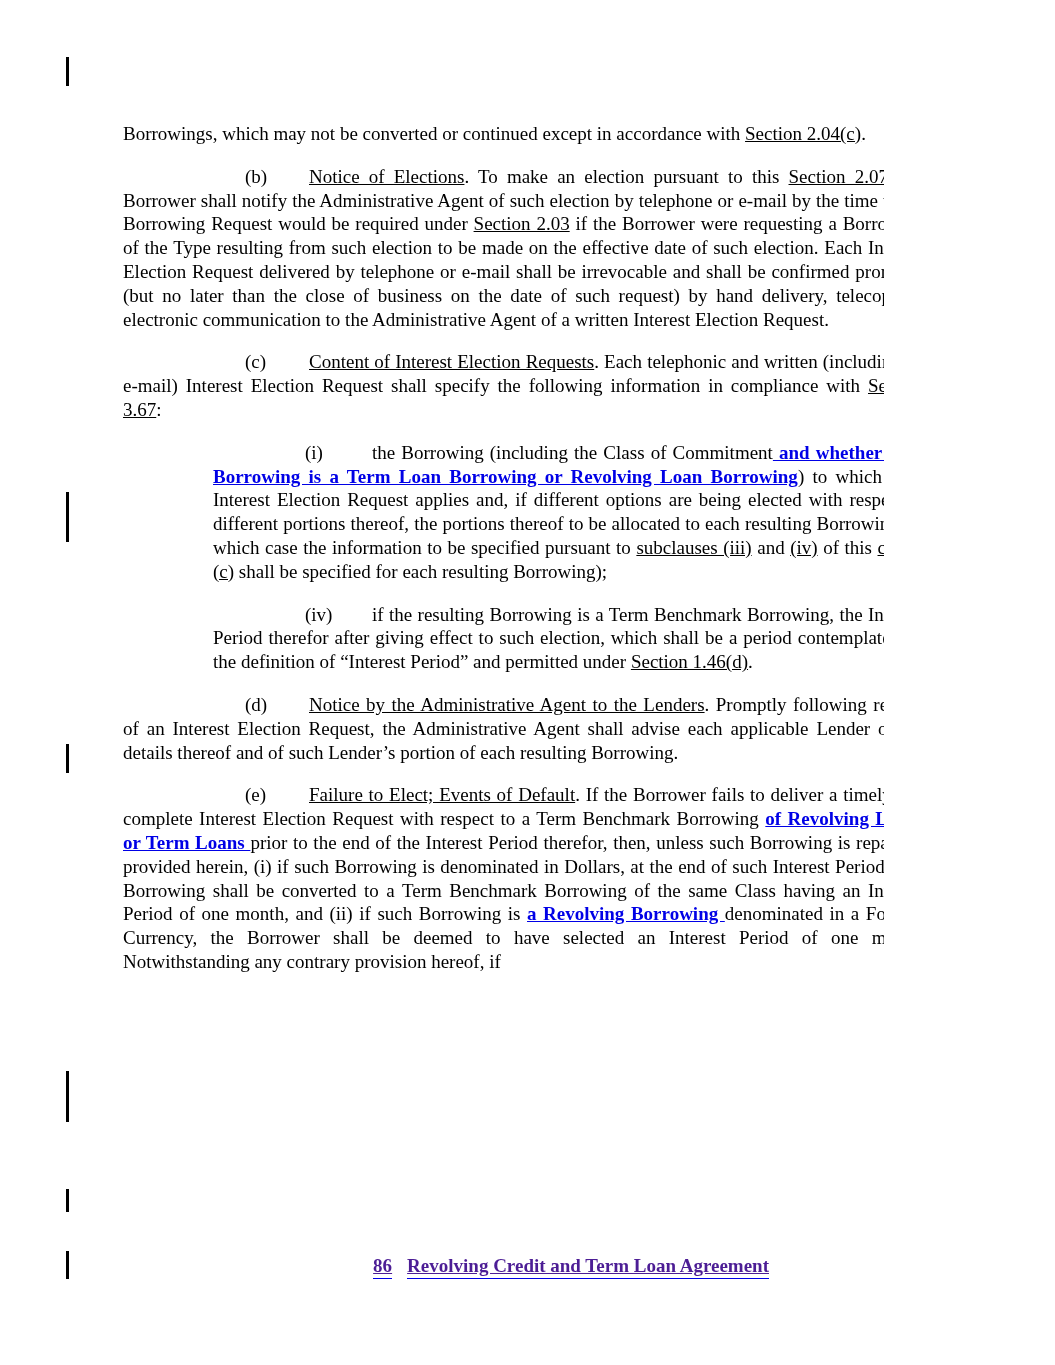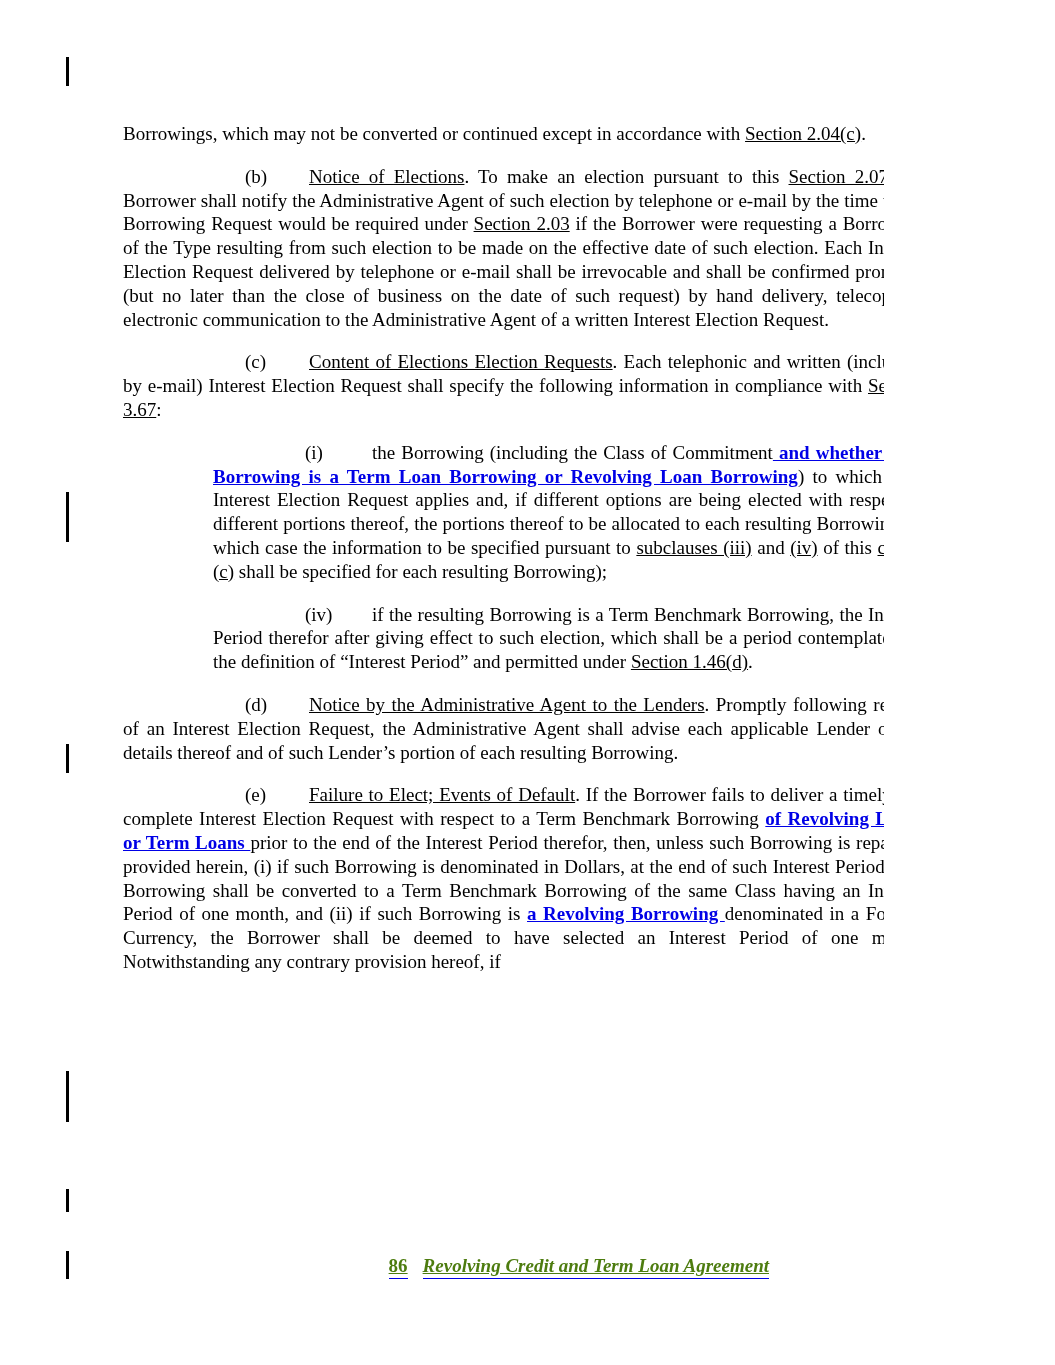--- a/index.html
+++ b/index.html
@@ -50,48 +50,48 @@
   .cb5 { top: 1189px; height: 23px; }
   .cb6 { top: 1251px; height: 28px; }
   .footer {
     position: absolute;
     top: 1254px;
     right: 115px;
     white-space: nowrap;
     line-height: 1.25;
   }
   .footer .pagenum, .footer .doctitle {
-    color: #4d7c0f;
+    color: #4c1d95;
     font-weight: bold;
     text-decoration: underline;
     border-bottom: 1.6px solid #0000e6;
     padding-bottom: 2px;
   }
   .footer .pagenum { margin-right: 15px; font-style: normal; }
-  .footer .doctitle { font-style: italic; }
+  .footer .doctitle { }
 </style>
 </head>
 <body>
 
 <div class="page">
 
   <div class="change-bar cb1"></div>
   <div class="change-bar cb2"></div>
   <div class="change-bar cb3"></div>
   <div class="change-bar cb4"></div>
   <div class="change-bar cb5"></div>
   <div class="change-bar cb6"></div>
 
   <div class="content">
 
     <p><span>Borrowings, which may not be converted or continued except in accordance with </span><span class="u">Section 2.04(c)</span><span>.</span></p>
 
     <p class="spaced lettered"><span class="label">(b)</span><span class="u">Notice of Elections</span><span>.  To make an election pursuant to this </span><span class="u">Section 2.07</span><span>, the Borrower shall notify the Administrative Agent of such election by telephone or e-mail by the time that a Borrowing Request would be required under </span><span class="u">Section 2.03</span><span> if the Borrower were requesting a Borrowing of the Type resulting from such election to be made on the effective date of such election.  Each Interest Election Request delivered by telephone or e-mail shall be irrevocable and shall be confirmed promptly (but no later than the close of business on the date of such request) by hand delivery, telecopy or electronic communication to the Administrative Agent of a written Interest Election Request.</span></p>
 
-    <p class="spaced lettered"><span class="label">(c)</span><span class="u">Content of Elections Election Requests</span><span>.  Each telephonic and written (including by e-mail) Interest Election Request shall specify the following information in compliance with </span><span class="u">Section 3.67</span><span>:</span></p>
+    <p class="spaced lettered"><span class="label">(c)</span><span class="u">Content of Interest Election Requests</span><span>.  Each telephonic and written (including by e-mail) Interest Election Request shall specify the following information in compliance with </span><span class="u">Section 3.67</span><span>:</span></p>
 
     <p class="spaced listitem"><span class="label">(i)</span><span>the Borrowing (including the Class of Commitment</span><span class="ins"> and whether such Borrowing is a Term Loan Borrowing or Revolving Loan Borrowing</span><span>) to which such Interest Election Request applies and, if different options are being elected with respect to different portions thereof, the portions thereof to be allocated to each resulting Borrowing (in which case the information to be specified pursuant to </span><span class="u">subclauses (iii)</span><span> and </span><span class="u">(iv)</span><span> of this </span><span class="u">clause (c)</span><span> shall be specified for each resulting Borrowing);</span></p>
 
 
 
     <p class="spaced listitem"><span class="label">(iv)</span><span>if the resulting Borrowing is a Term Benchmark Borrowing, the Interest Period therefor after giving effect to such election, which shall be a period contemplated by the definition of “Interest Period” and permitted under </span><span class="u">Section 1.46(d)</span><span>.</span></p>
 
     <p class="spaced lettered"><span class="label">(d)</span><span class="u">Notice by the Administrative Agent to the Lenders</span><span>.  Promptly following receipt of an Interest Election Request, the Administrative Agent shall advise each applicable Lender of the details thereof and of such Lender’s portion of each resulting Borrowing.</span></p>
 
     <p class="spaced lettered"><span class="label">(e)</span><span class="u">Failure to Elect; Events of Default</span><span>.  If the Borrower fails to deliver a timely and complete Interest Election Request with respect to a Term Benchmark Borrowing </span><span class="ins">of Revolving Loans or Term Loans </span><span>prior to the end of the Interest Period therefor, then, unless such Borrowing is repaid as provided herein, (i) if such Borrowing is denominated in Dollars, at the end of such Interest Period such Borrowing shall be converted to a Term Benchmark Borrowing of the same Class having an Interest Period of one month, and (ii) if such Borrowing is </span><span class="ins">a Revolving Borrowing </span><span>denominated in a Foreign Currency, the Borrower shall be deemed to have selected an Interest Period of one month.  Notwithstanding any contrary provision hereof, if</span></p>

